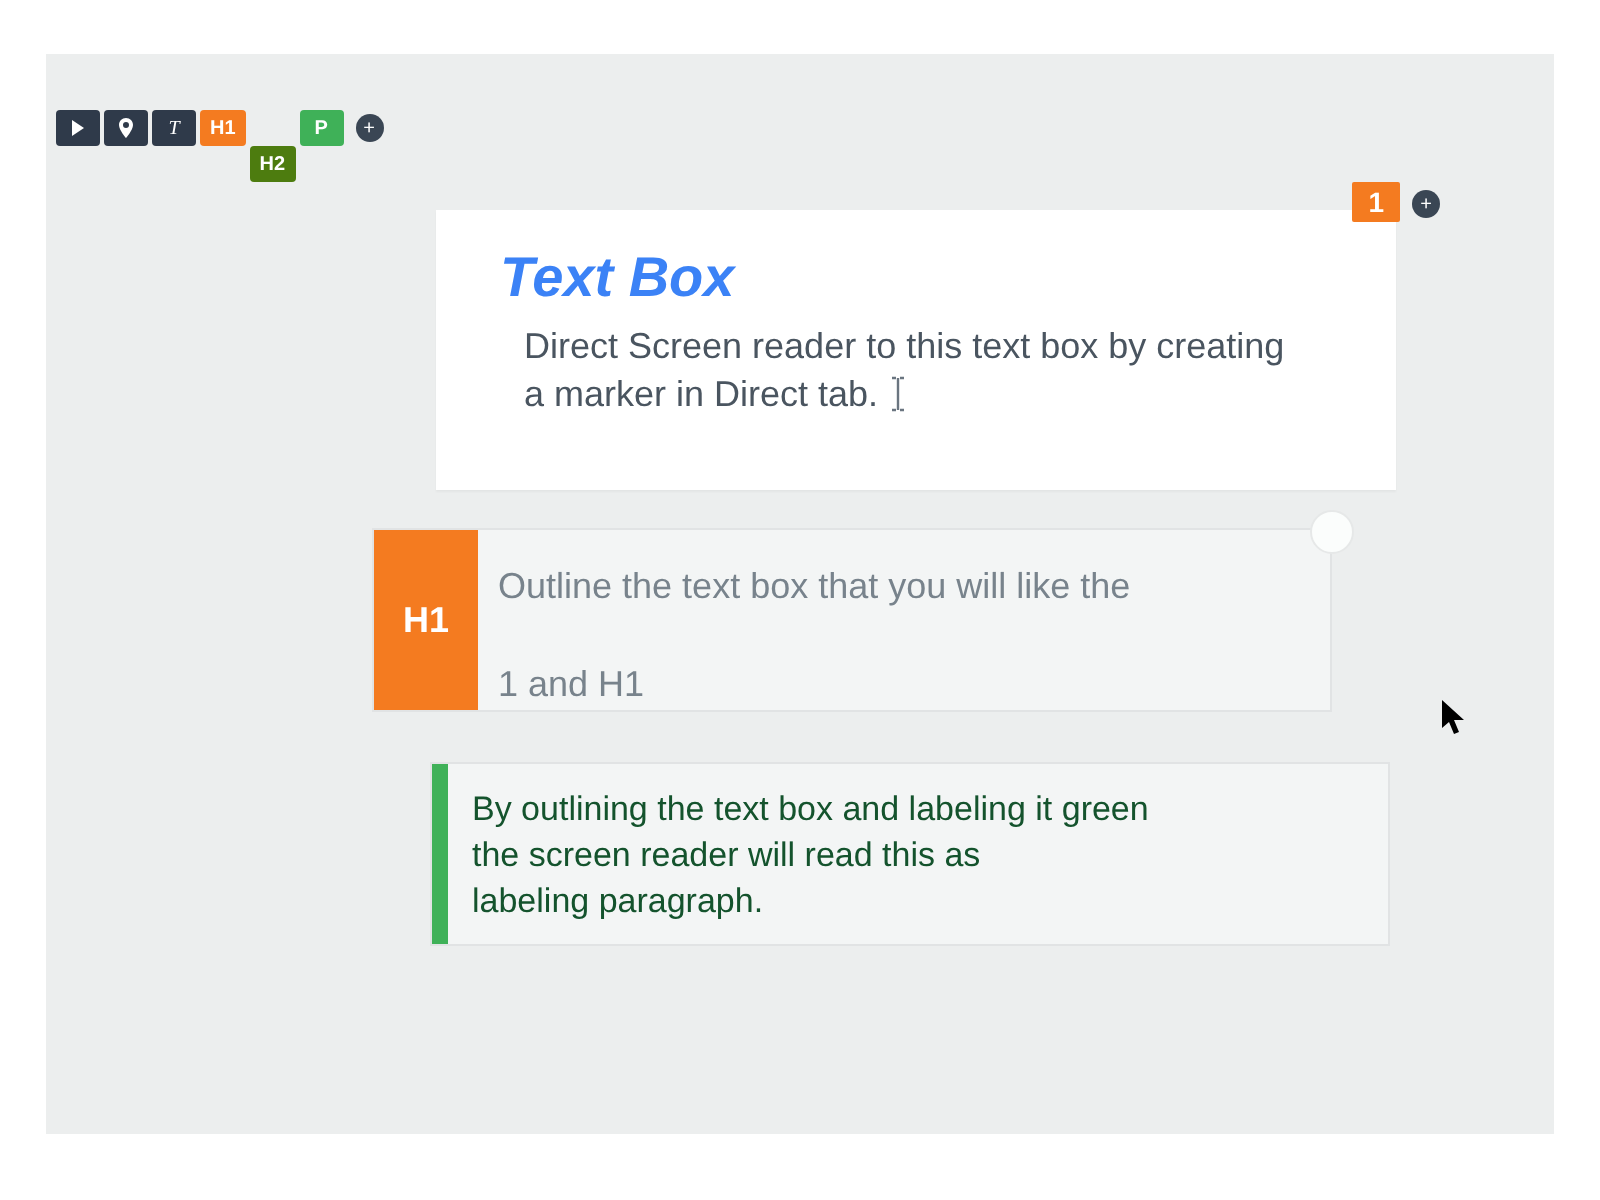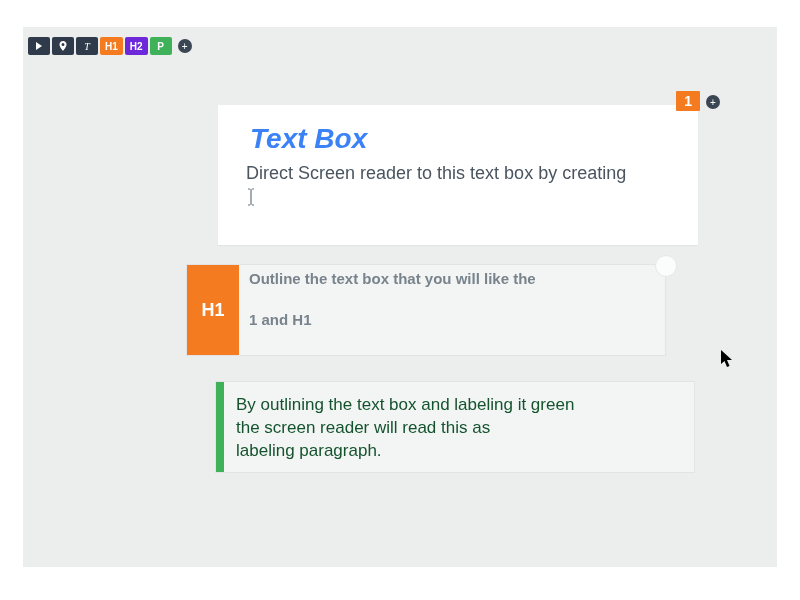--- a/index.html
+++ b/index.html
@@ -28,21 +28,21 @@
     border-radius: 2px;
     color: #fff;
     font-size: 10px;
     font-weight: 700;
     display: inline-flex;
     align-items: center;
     justify-content: center;
   }
   .tb-dark { background: #2f3a4a; }
   .tb-orange { background: #f47b20; }
-  .tb-blue { background: #6d28d9; }
+  .tb-blue { background: #4d7c0f; margin-top: 36px; }
   .tb-green { background: #3fb158; }
   .tb-plus {
     width: 14px; height: 14px; border-radius: 50%;
     background: #3a4654; color: #fff;
     display: inline-flex; align-items: center; justify-content: center;
     font-size: 10px; margin-left: 4px;
   }
 
   
   .card1 {
@@ -73,21 +73,21 @@
   .card1-title {
     position: absolute;
     left: 32px; top: 18px;
     font-size: 28px;
     font-weight: 700;
     font-style: italic;
     color: #3b82f6;
   }
   .card1-body {
     position: absolute;
-    left: 28px; top: 56px; right: 24px;
+    left: 44px; top: 56px; right: 24px;
     font-size: 18px;
     color: #4a5560;
     line-height: 1.35;
   }
   .text-cursor {
     display: inline-block;
     width: 10px; height: 18px;
     position: relative;
     top: 3px;
   }
@@ -121,25 +121,24 @@
   .card2-spine-arrow {
     position: absolute;
     right: 5px; top: 2px;
     width: 0; height: 0;
     border-top: 4px solid transparent;
     border-bottom: 4px solid transparent;
     border-left: 5px solid #fff;
   }
   .card2-body {
     position: absolute;
-    left: 62px; top: 4px; right: 26px;
-    font-size: 15px;
+    left: 62px; top: 16px; right: 26px;
+    font-size: 18px;
     color: #78838c;
     line-height: 1.35;
-    font-weight: bold;
   }
   .card2-handle {
     position: absolute;
     right: -12px; top: -10px;
     width: 22px; height: 22px;
     border-radius: 50%;
     background: #fbfdfc;
     border: 1px solid #e6e8e8;
   }
 
@@ -194,20 +193,21 @@
     <span class="tb-chip tb-green">P</span>
     <span class="tb-plus">+</span>
   </div>
 
   <div class="card1">
     <div class="card1-badge">1</div>
     <div class="card1-plus">+</div>
     <div class="card1-title">Text Box</div>
     <div class="card1-body">
       <span>Direct Screen reader to this text box by creating</span><br>
+      <span>a marker in Direct tab.</span>
       <span class="text-cursor">
         <svg width="10" height="18" viewBox="0 0 10 18">
             <path d="M2 1 H4 M6 1 H8 M5 1 V17 M2 17 H4 M6 17 H8" stroke="#6a7580" stroke-width="1.2" fill="none"></path>
           </svg>
       </span>
     </div>
   </div>
 
   <div class="card2">
     <div class="card2-spine-top">

